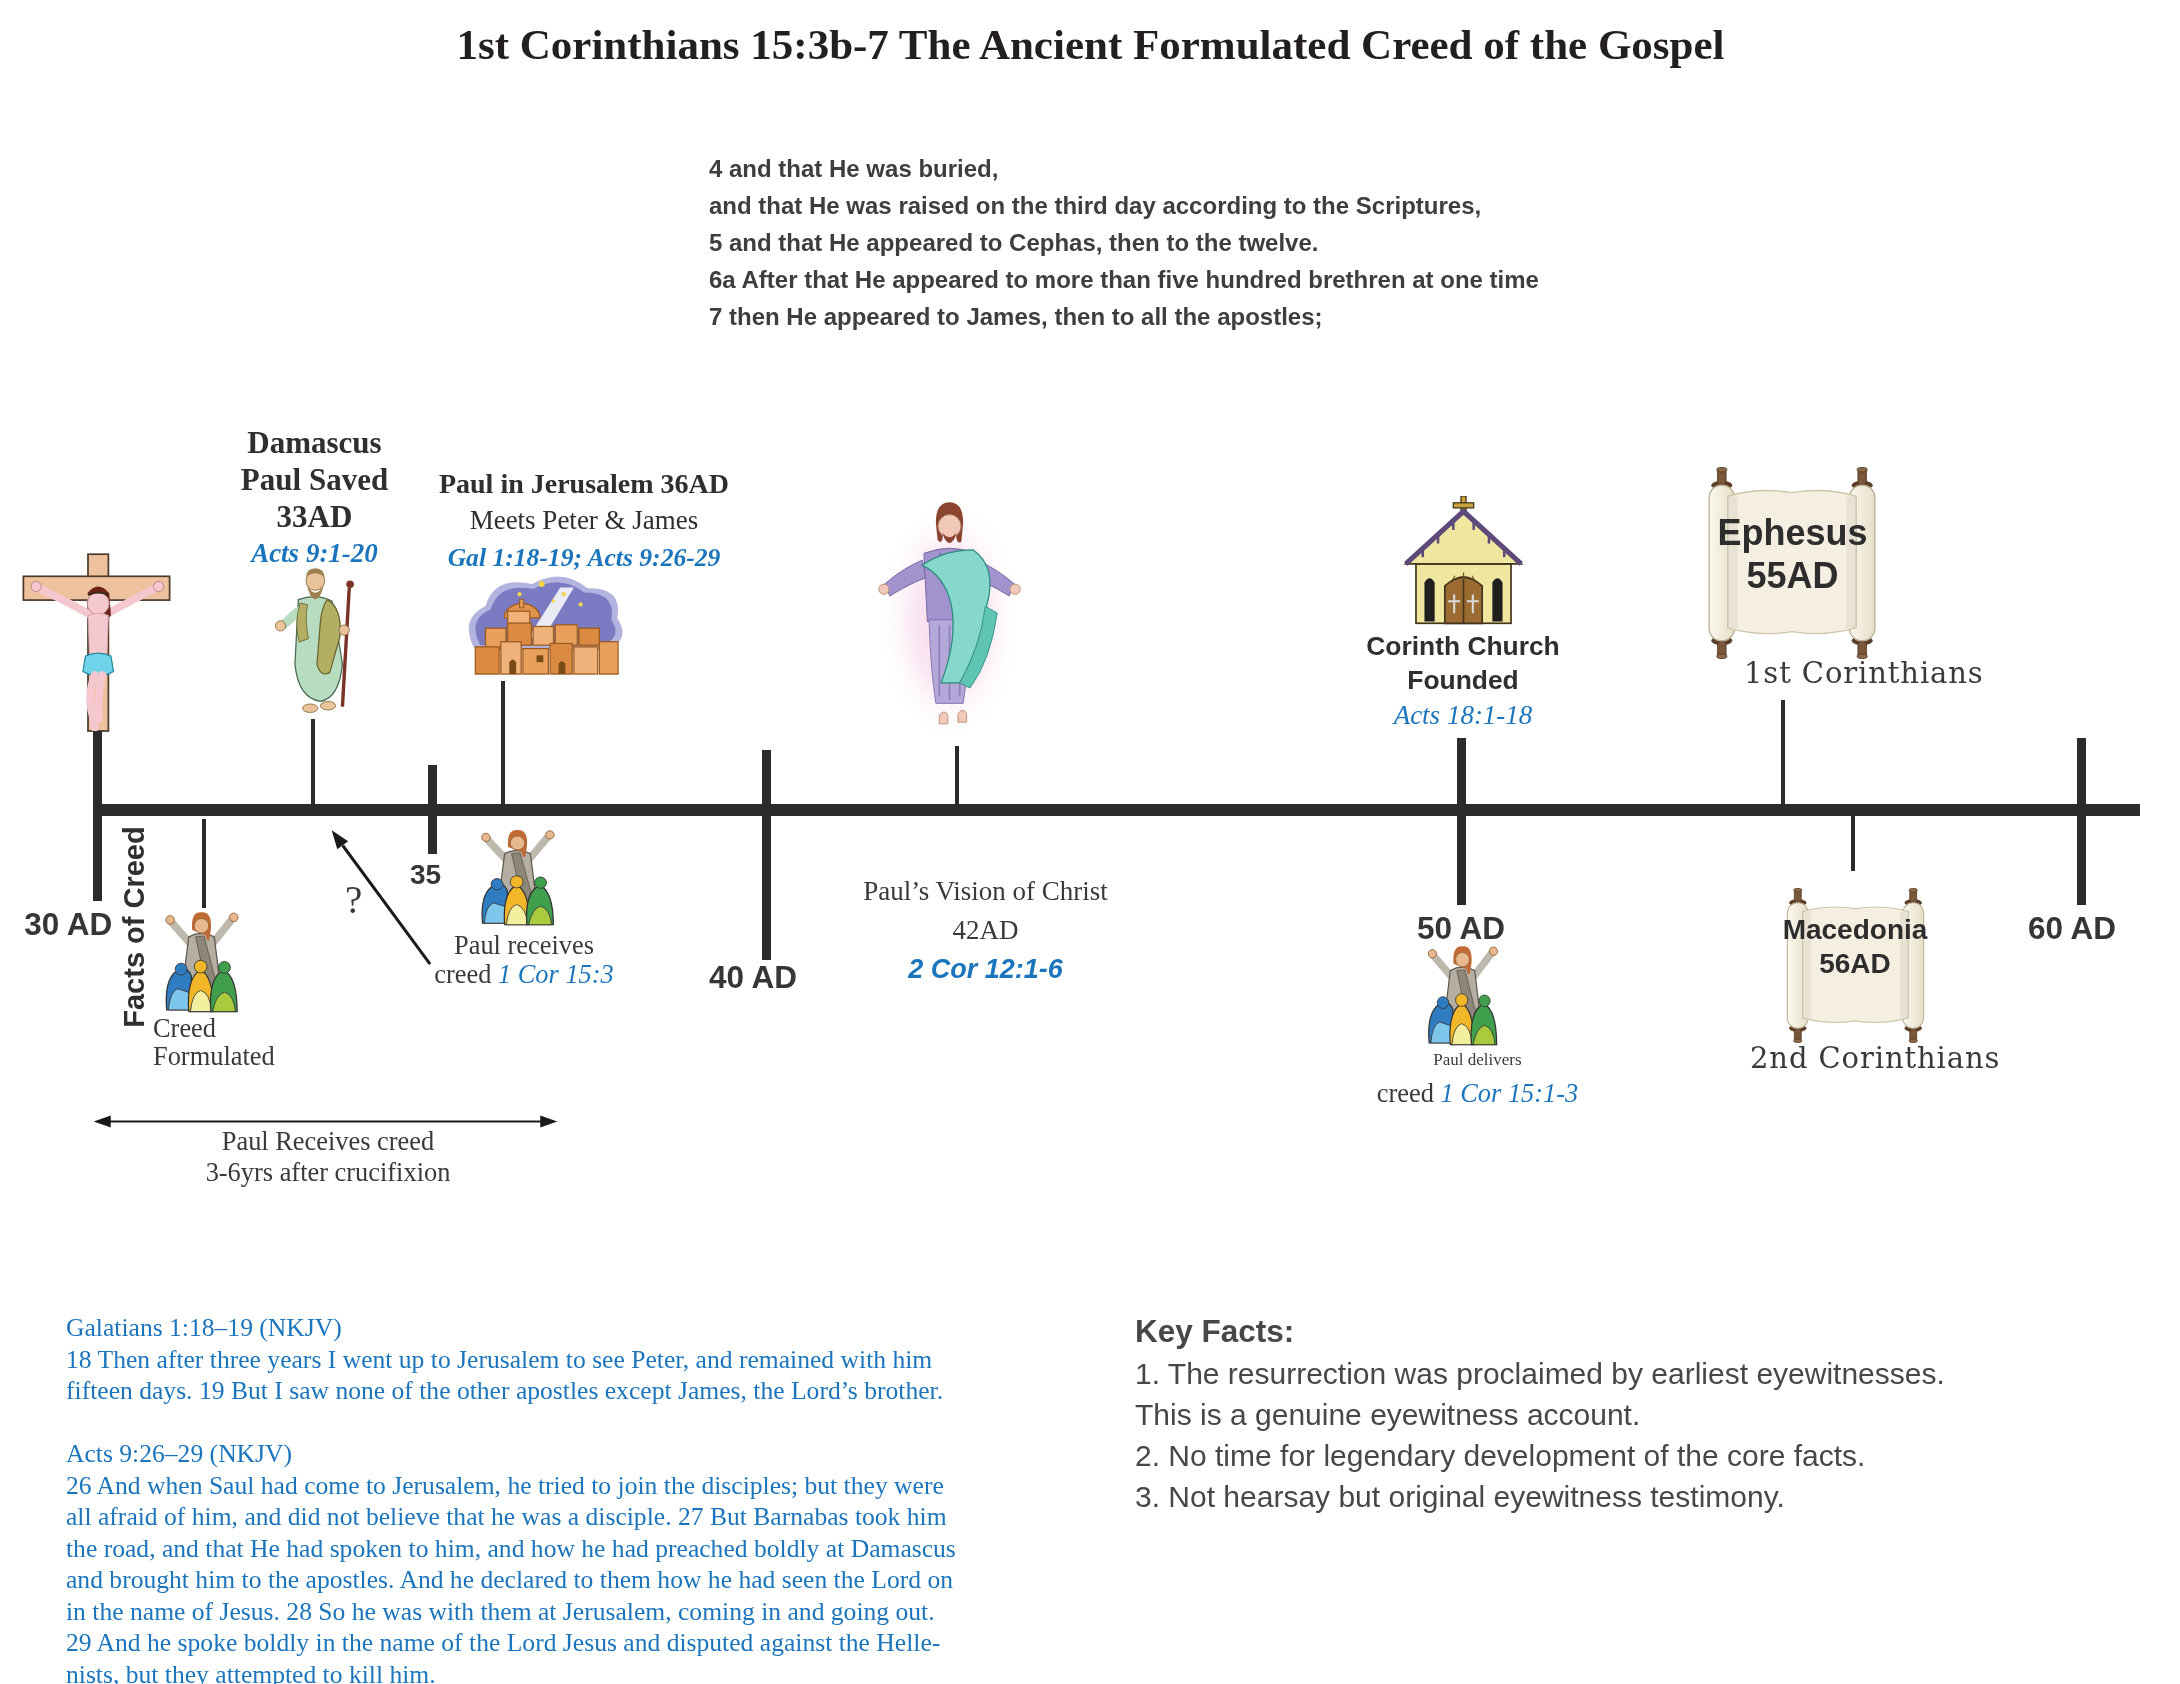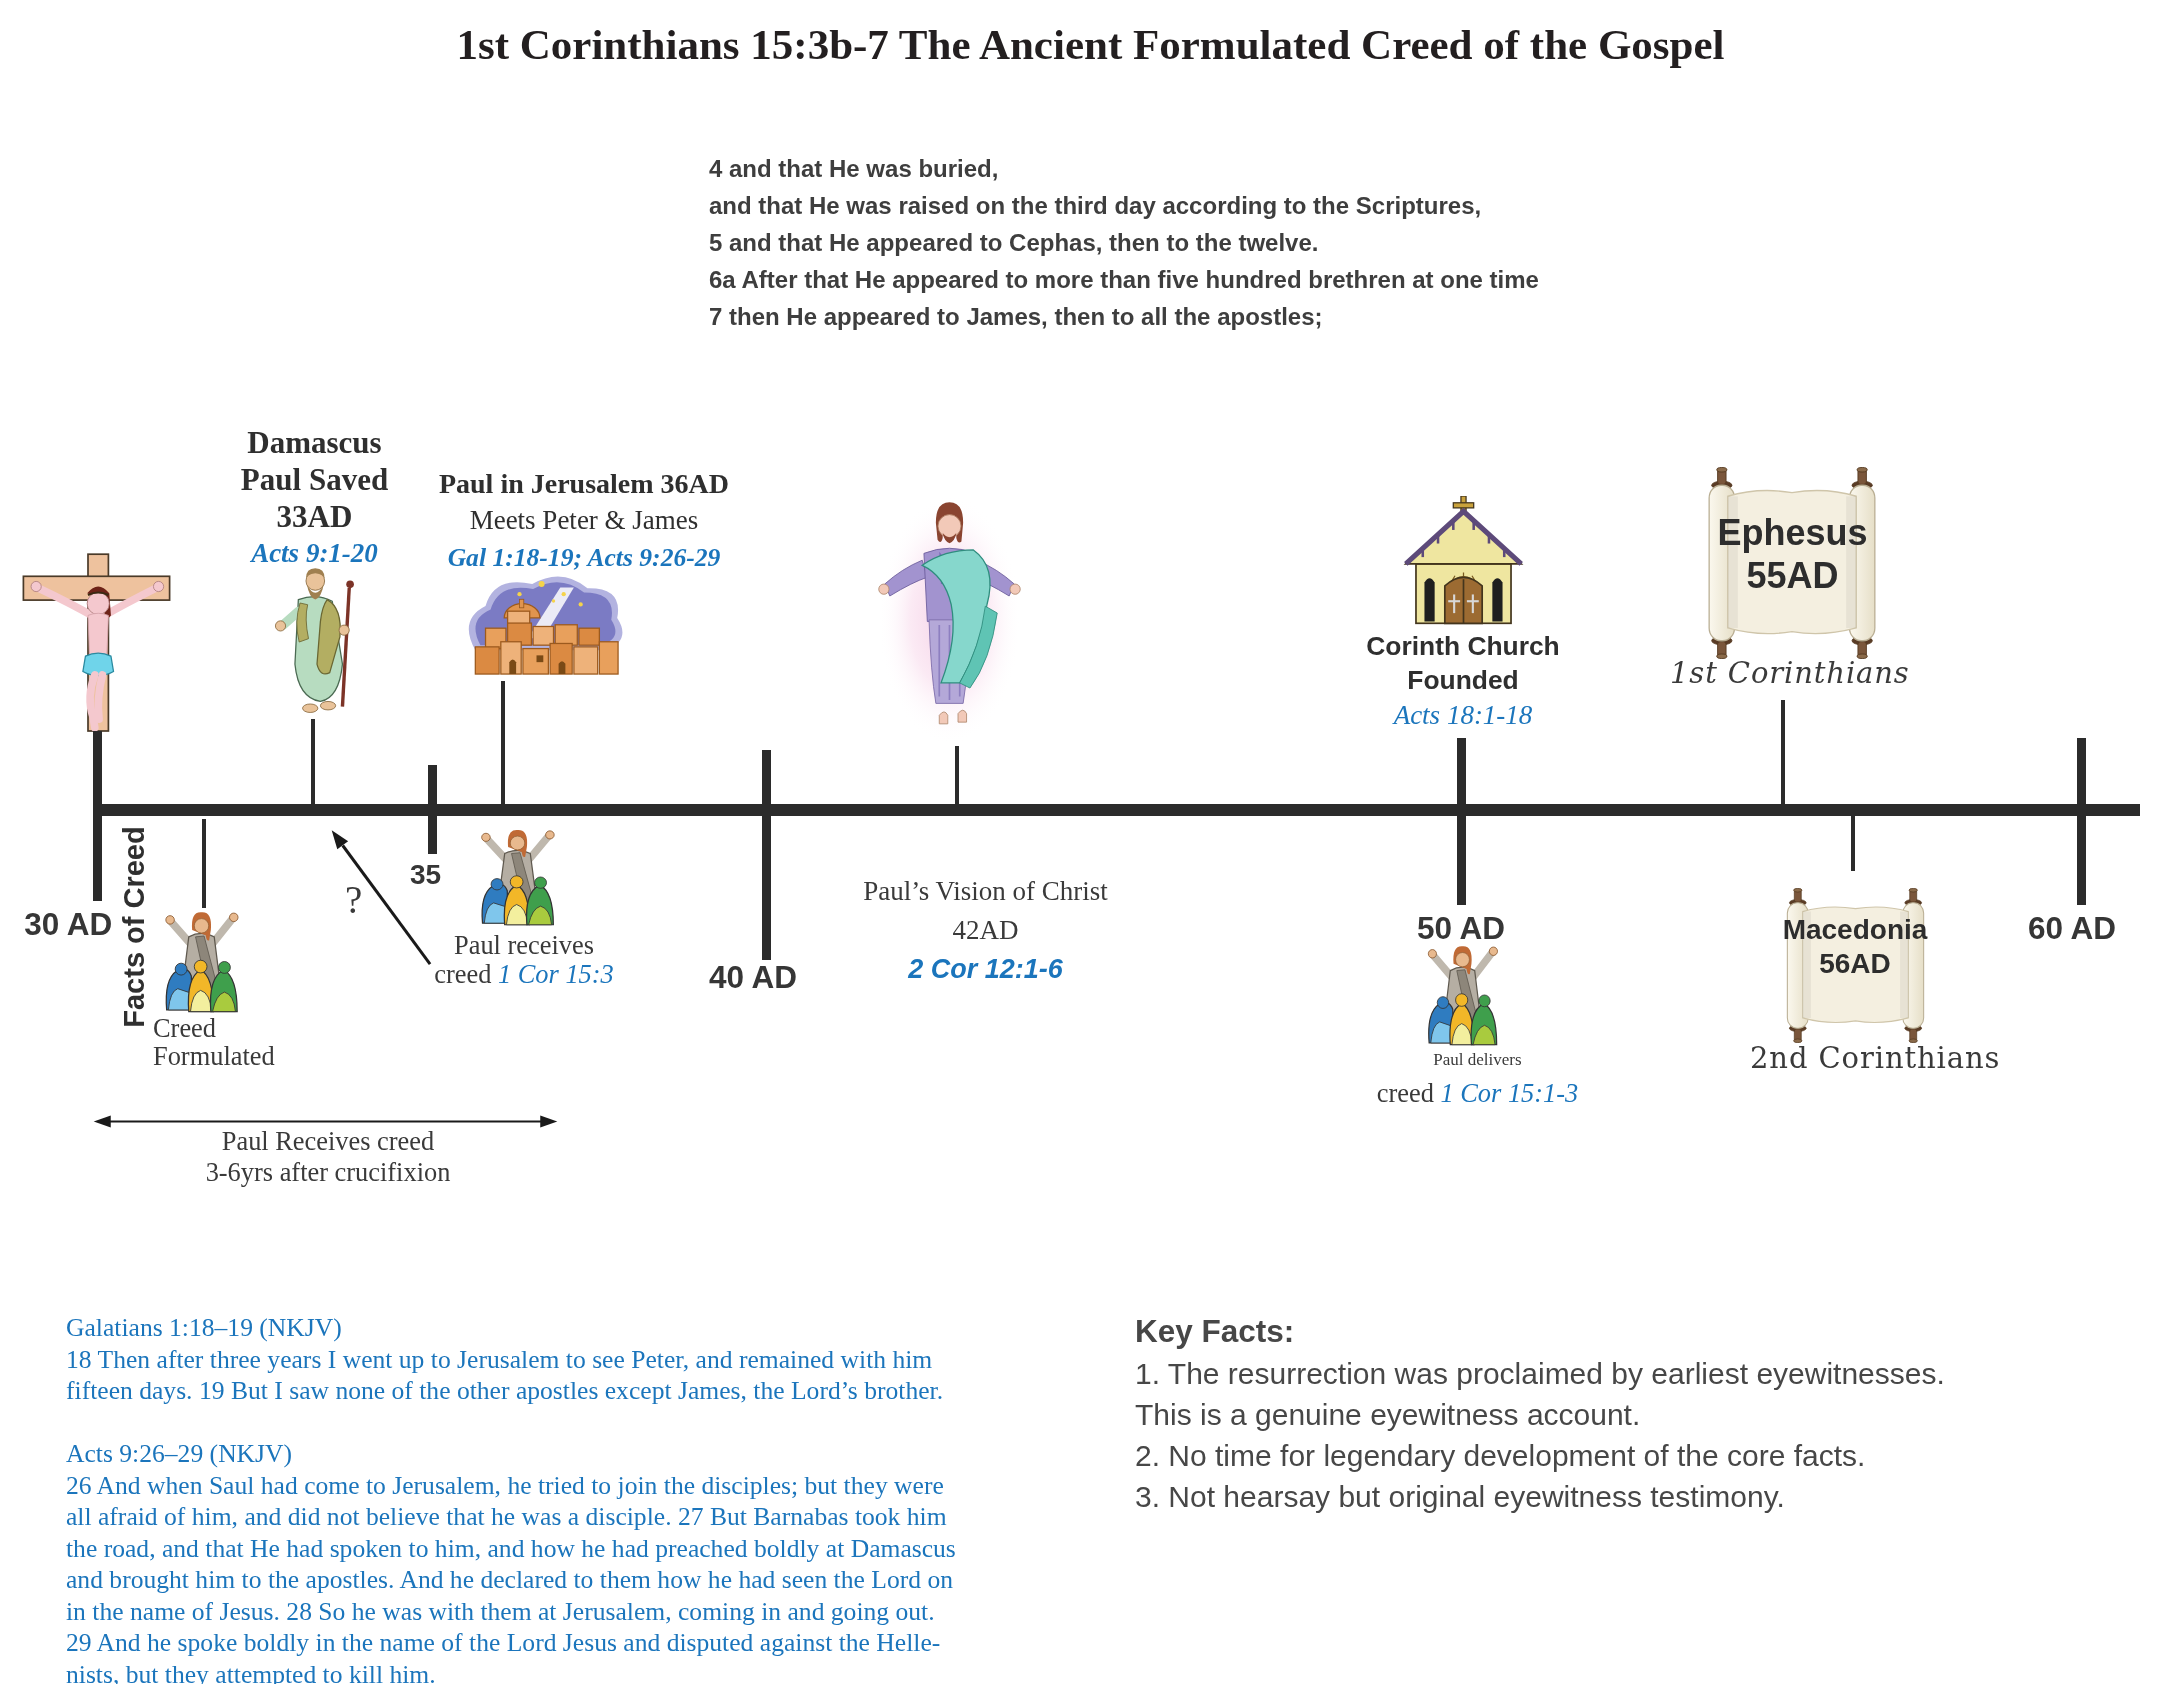--- a/index.html
+++ b/index.html
@@ -230,21 +230,21 @@
     <div class="it blue" style="font-size:27px;line-height:36px;">Acts 18:1-18</div>
   </div>
 
   <svg class="abs" style="left:1699px;top:467px;" width="186" height="192" viewBox="0 0 220 210" preserveAspectRatio="none">
       <use href="#sym-scroll"></use>
     </svg>
   <div class="abs ctr sans" style="left:1704px;top:511px;width:177px;font-size:36px;font-weight:bold;color:#2d2d2d;line-height:43px;">
     <div>Ephesus</div>
     <div>55AD</div>
   </div>
-  <div class="abs ctr cap nowrap" style="left:1670px;top:656px;width:239px;font-size:29px;color:#3a3a3a;font-style:italic;">1st Corinthians</div>
+  <div class="abs ctr cap nowrap" style="left:1744px;top:656px;width:239px;font-size:29px;color:#3a3a3a;">1st Corinthians</div>
 
   <svg class="abs" style="left:1779px;top:888px;" width="153" height="155" viewBox="0 0 220 210" preserveAspectRatio="none">
       <use href="#sym-scroll"></use>
     </svg>
   <div class="abs ctr sans" style="left:1780px;top:913px;width:150px;font-size:28px;font-weight:bold;color:#2d2d2d;line-height:34px;">
     <div>Macedonia</div>
     <div>56AD</div>
   </div>
   <div class="abs ctr cap nowrap" style="left:1750px;top:1041px;width:239px;font-size:29px;color:#3a3a3a;">2nd Corinthians</div>
 

